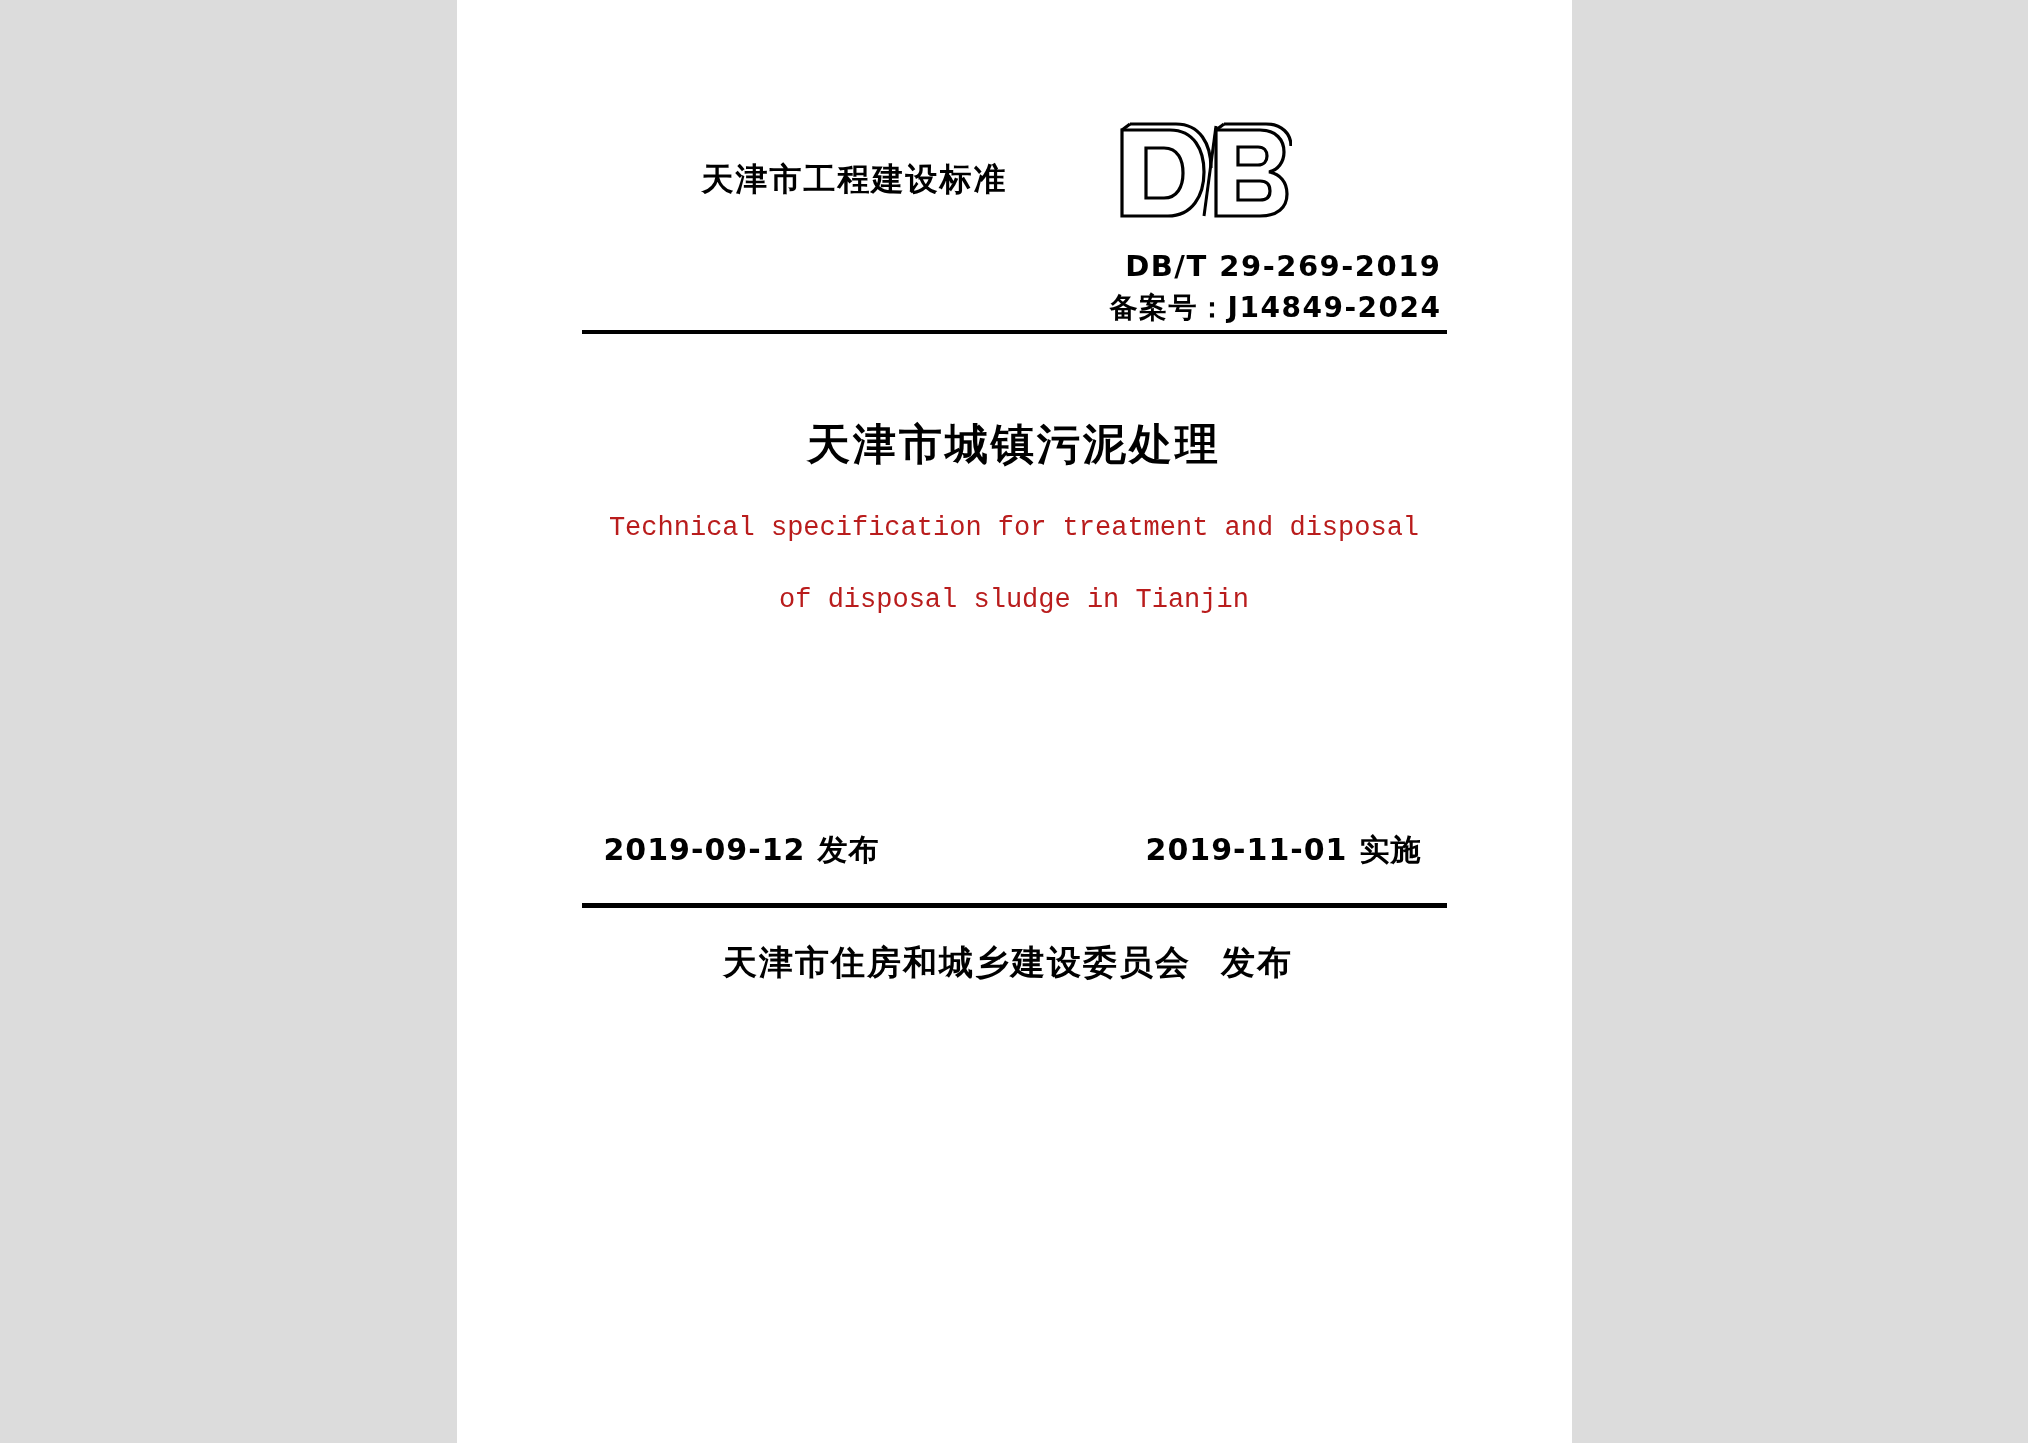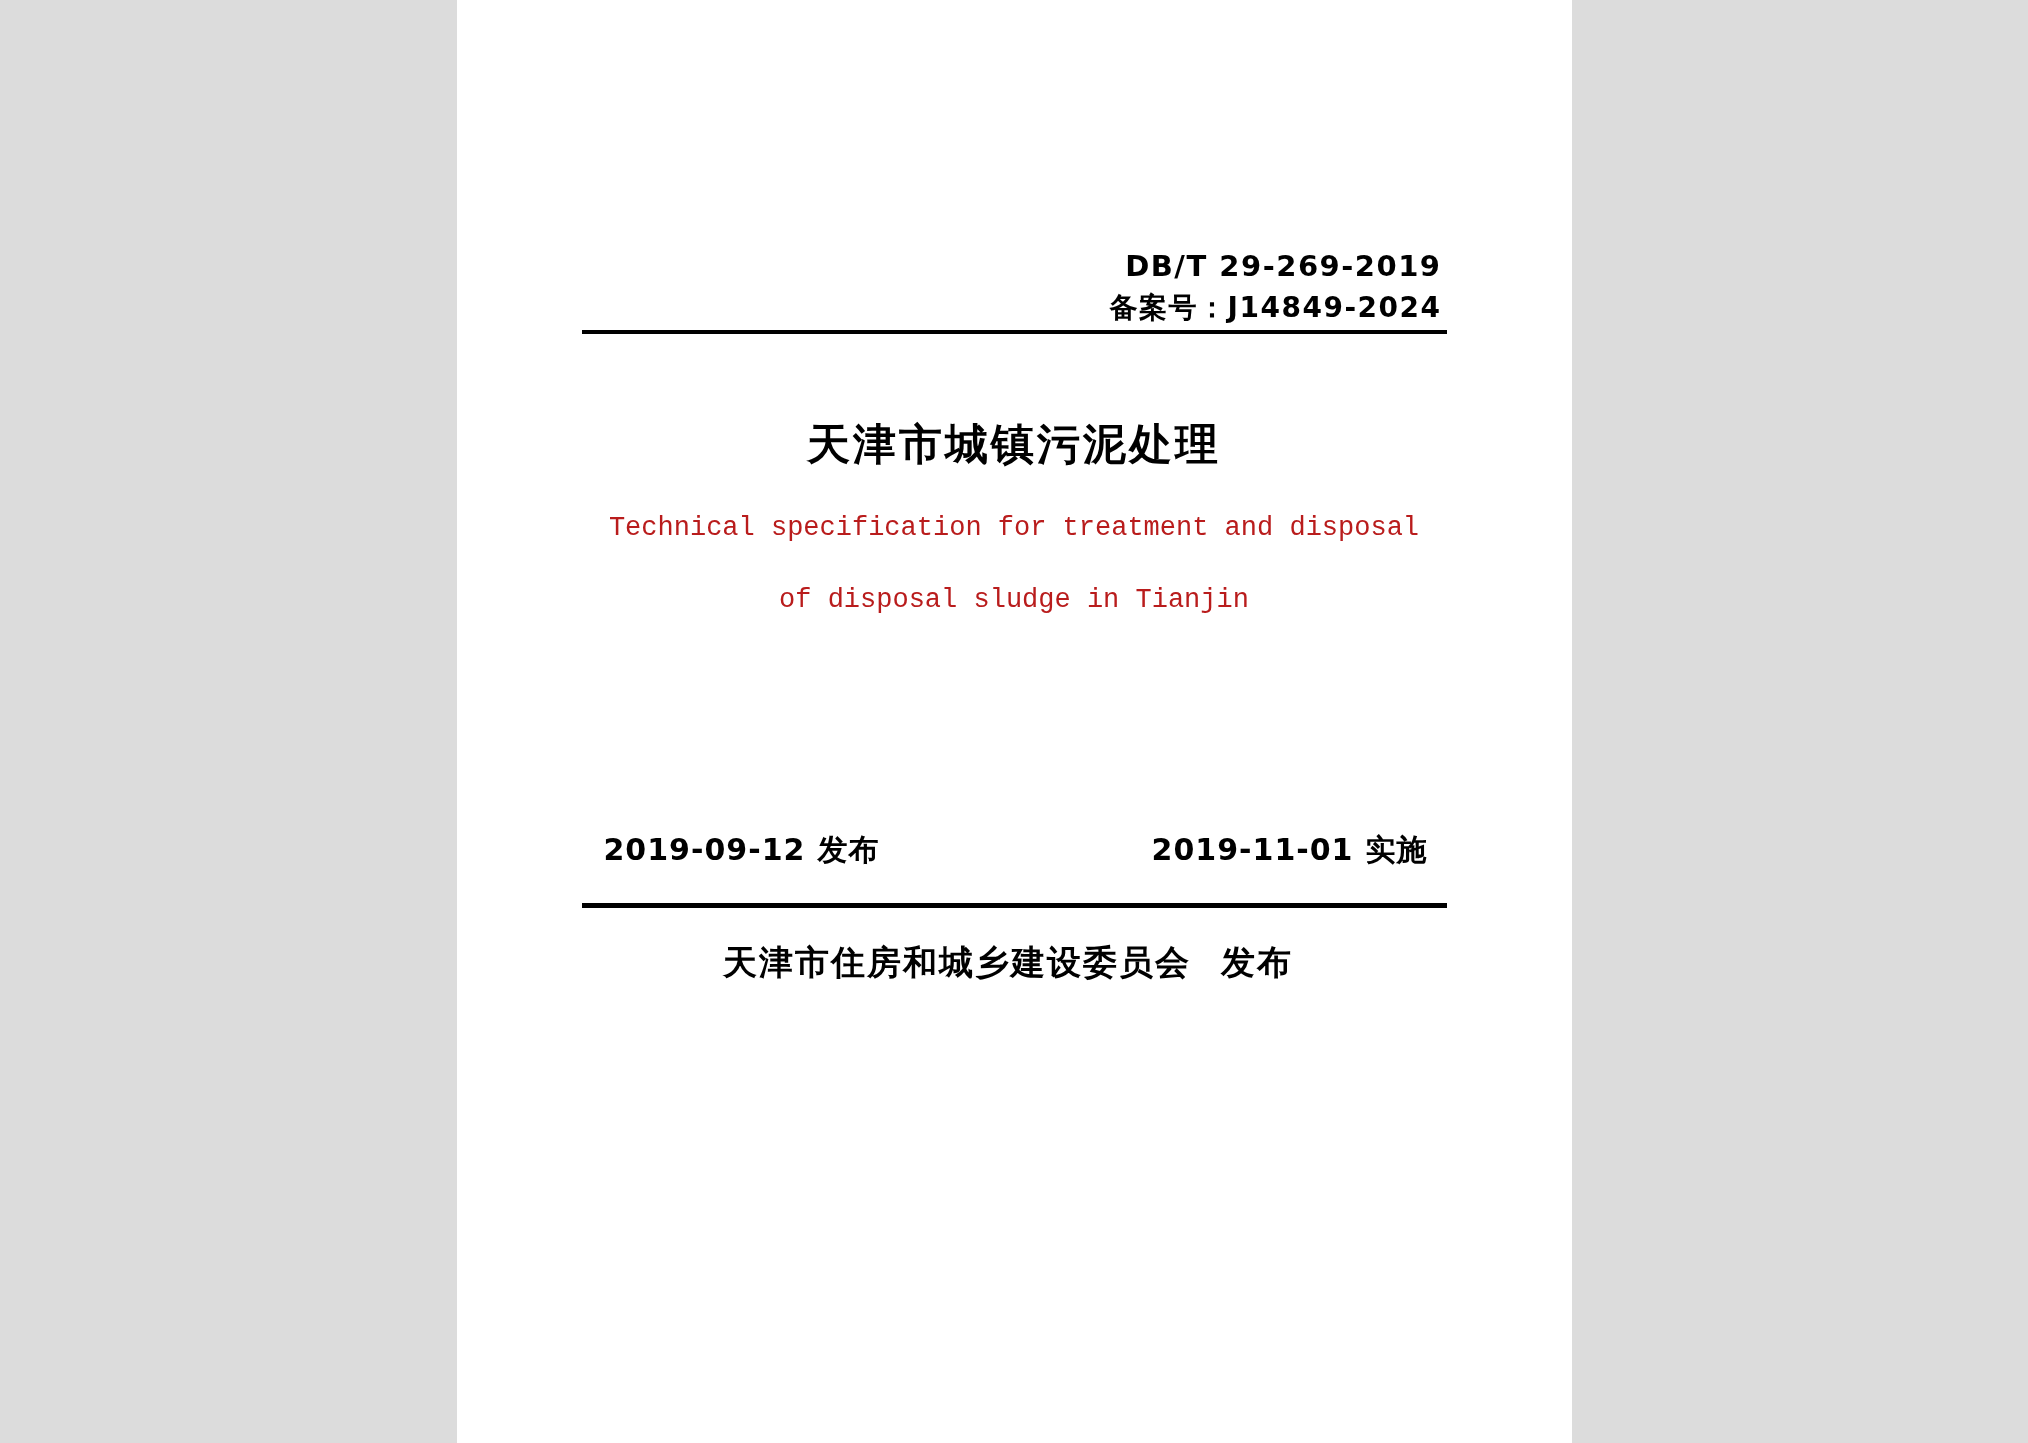--- a/index.html
+++ b/index.html
@@ -108,21 +108,21 @@
     font-size: 27px;
     line-height: 54px;
     color: #b91c1c;
     font-family: Liberation Mono, monospace;
   }
 
   
   .dates {
     position: absolute;
     left: 125px;
-    right: 128px;
+    right: 134px;
     top: 830px;
     display: flex;
     justify-content: space-between;
     font-family: "DejaVu Sans", sans-serif;
     gap: 30px;
   }
   .date-item {
     font-size: 30px;
     font-weight: bold;
     letter-spacing: 1px;
@@ -146,20 +146,47 @@
     color: #000;
     font-family: "DejaVu Sans", sans-serif;
   }
   .publisher .pub-verb { margin-left: 30px; }
 </style>
 </head>
 <body>
 
 <div class="page">
 
+  <div class="header-row">
+    <div class="std-series">天津市工程建设标准</div>
+
+    <div class="db-logo">
+      <svg viewBox="0 0 180 105" width="180" height="105" aria-hidden="true">
+        <g fill="none" stroke="#000" stroke-width="3.2">
+
+          <path d="M10 10 L58 10 C82 10 92 30 92 52 C92 76 80 96 56 96 L10 96 Z"></path>
+
+          <path d="M34 28 L52 28 C66 28 71 40 71 53 C71 67 65 78 52 78 L34 78 Z"></path>
+
+          <path d="M18 4 L64 4 C88 4 99 24 99 48"></path>
+          <path d="M10 10 L18 4"></path>
+
+          <path d="M104 10 L148 10 C164 10 172 20 172 32 C172 42 166 50 157 52 C168 54 175 62 175 74 C175 88 165 96 148 96 L104 96 Z"></path>
+
+          <path d="M126 27 L146 27 C152 27 155 31 155 36 C155 41 152 45 146 45 L126 45 Z"></path>
+          <path d="M126 61 L148 61 C155 61 158 65 158 71 C158 77 155 80 148 80 L126 80 Z"></path>
+
+          <path d="M112 4 L154 4 C170 4 179 14 179 26"></path>
+          <path d="M104 10 L112 4"></path>
+
+          <path d="M92 96 L104 6" stroke-width="3"></path>
+        </g>
+      </svg>
+    </div>
+  </div>
 
   <div class="std-numbers">
     <div class="std-num-line">DB/T  29-269-2019</div>
     <div class="std-num-line record-num">备案号：J14849-2024</div>
   </div>
 
   <div class="rule-top"></div>
 
   <div class="title-block">
     <div class="title-cn">天津市城镇污泥处理</div>

